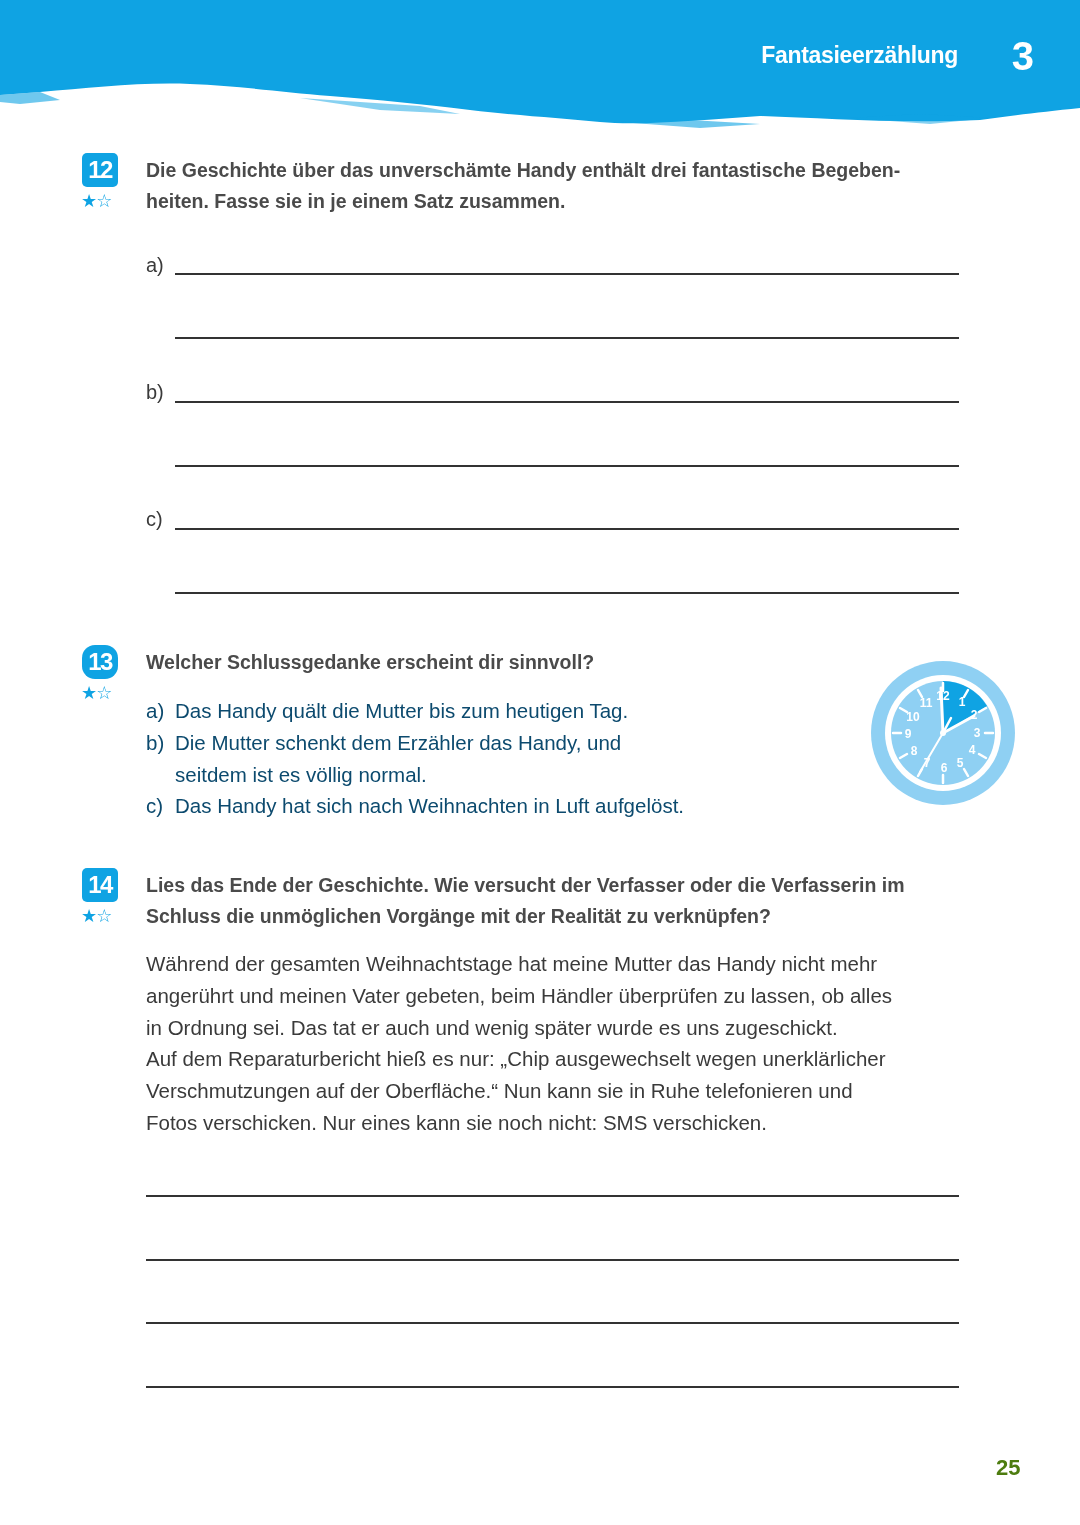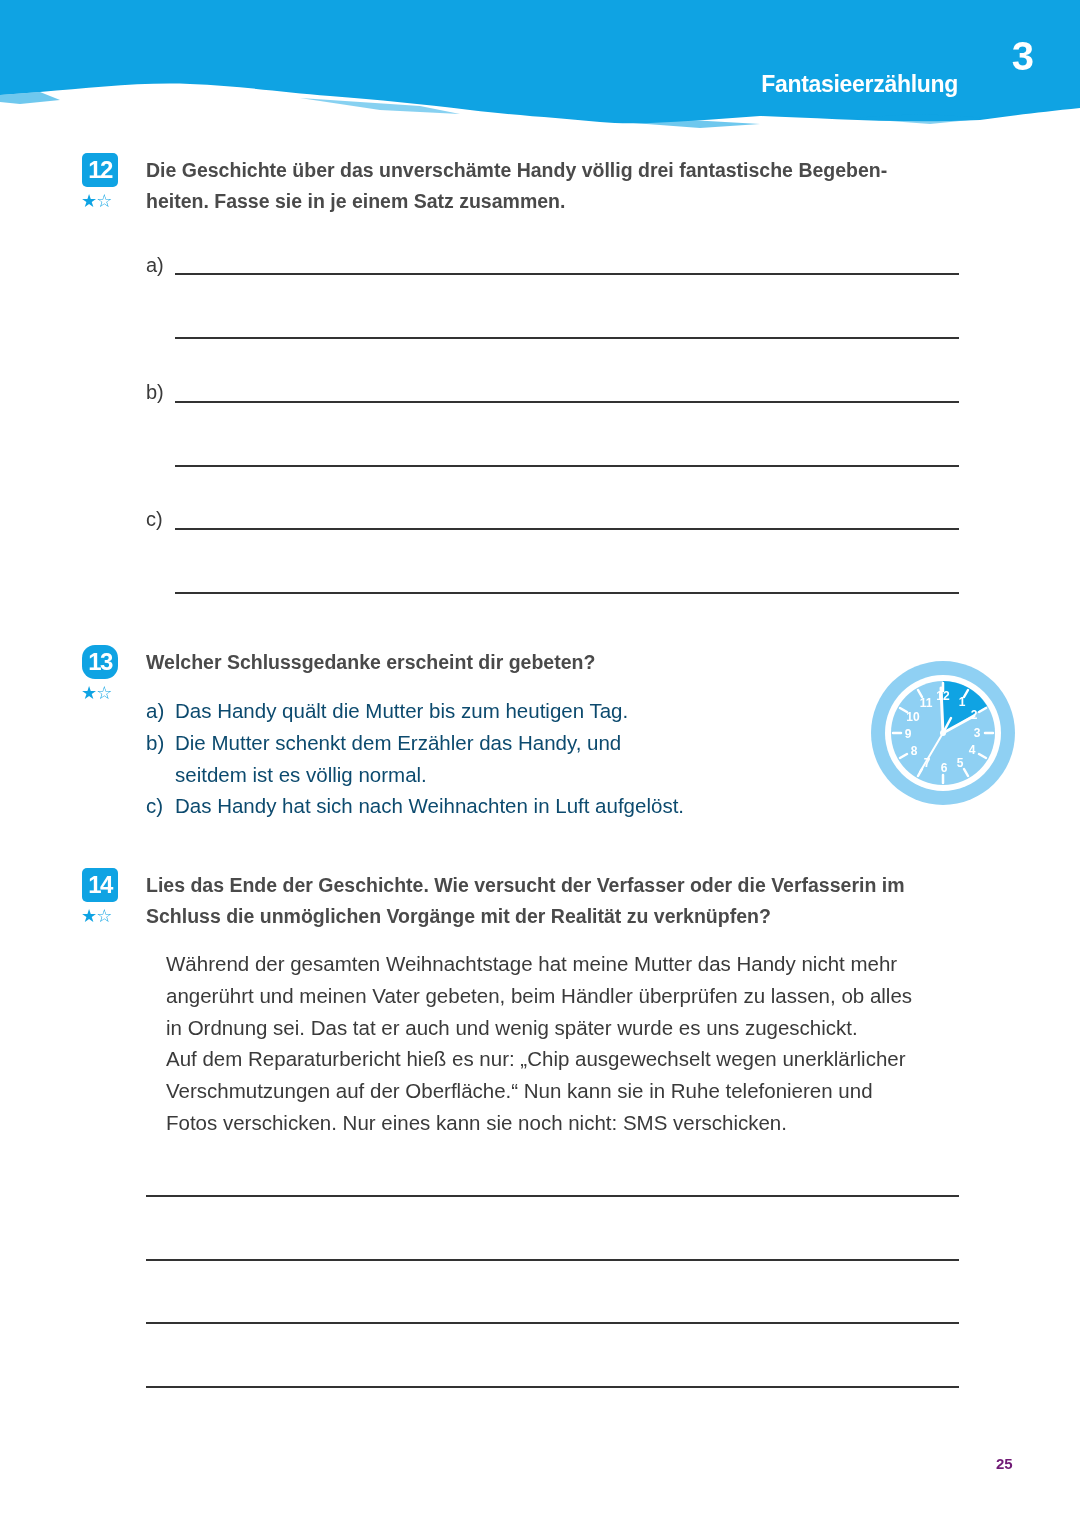--- a/index.html
+++ b/index.html
@@ -8,21 +8,20 @@
     background:#ffffff;
     font-family:"DejaVu Sans", "Liberation Sans", sans-serif;
     color:#3a3a3a;
   }
   .banner { position:absolute; left:0; top:0; width:1080px; height:135px; }
   .banner svg { position:absolute; left:0; top:0; }
   .chapter-title {
     position:absolute; right:122px; top:42px;
     color:#fff; font-weight:bold; font-size:23px; letter-spacing:-0.3px;
     font-family:"Liberation Sans", sans-serif;
-    margin-top:29px;
   }
   .chapter-num {
     position:absolute; right:46px; top:34px;
     color:#fff; font-weight:bold; font-size:40px;
     font-family:"Liberation Sans", sans-serif;
   }
   .task-badge {
     position:absolute; left:82px; width:36px; height:34px;
     background:#0fa3e3; border-radius:5px; color:#fff;
     font-weight:bold; font-size:24px; line-height:34px; text-align:center;
@@ -48,26 +47,25 @@
   .opt {
     position:absolute; left:146px; font-size:20.5px; line-height:32px; color:#0c4a6e;
     font-family:"Liberation Sans", sans-serif;
   }
   .opt .lbl { display:inline-block; width:29px; }
   .opt .cont { padding-left:29px; }
   .passage {
     position:absolute; left:146px; top:948px; width:830px;
     font-size:20.5px; line-height:31.8px; color:#3a3a3a;
     font-family:"Liberation Sans", sans-serif;
-    margin-left:20px;
   }
   .passage p { margin:0; }
   .page-num {
     position:absolute; left:996px; top:1455px;
-    font-weight:bold; font-size:15px; color:#701a75;
+    font-weight:bold; font-size:22px; color:#4d7c0f;
     font-family:"Liberation Sans", sans-serif;
   }
   .clock { position:absolute; left:870px; top:660px; }
 </style>
 </head>
 <body>
 
 <div class="banner">
   <svg width="1080" height="135" viewBox="0 0 1080 135">
     <path d="M0,0 L1080,0 L1080,108 C1040,112 1010,116 980,120 C900,124 820,118 760,116 C700,120 640,126 600,122 C560,118 520,116 470,110 C420,104 380,100 330,96 C280,92 240,86 190,84 C140,82 90,88 40,92 L0,95 Z" fill="#0fa3e3"></path>
@@ -77,41 +75,41 @@
     <path d="M850,118 L930,124 L990,118 L920,114 Z" fill="#0fa3e3" opacity="0.5"></path>
   </svg>
   <span class="chapter-title">Fantasieerzählung</span>
   <span class="chapter-num">3</span>
 </div>
 
 <div>
   <div class="task-badge" style="top:153px;">12</div>
   <div class="stars" style="top:192px;">★☆</div>
   <div class="task-q" style="top:155px;">
-    <div>Die Geschichte über das unverschämte Handy völlig drei fantastische Begeben-</div>
+    <div>Die Geschichte über das unverschämte Handy enthält drei fantastische Begeben-</div>
     <div>heiten. Fasse sie in je einem Satz zusammen.</div>
   </div>
 
   <span class="ans-label" style="top:254px;">a)</span>
   <div class="line" style="left:175px; top:273px; width:784px;"></div>
   <div class="line" style="left:175px; top:337px; width:784px;"></div>
 
   <span class="ans-label" style="top:381px;">b)</span>
   <div class="line" style="left:175px; top:401px; width:784px;"></div>
   <div class="line" style="left:175px; top:465px; width:784px;"></div>
 
   <span class="ans-label" style="top:508px;">c)</span>
   <div class="line" style="left:175px; top:528px; width:784px;"></div>
   <div class="line" style="left:175px; top:592px; width:784px;"></div>
 </div>
 
 <div>
   <div class="task-badge" style="top:645px;border-radius:13px;">13</div>
   <div class="stars" style="top:684px;">★☆</div>
-  <div class="task-q" style="top:647px;">Welcher Schlussgedanke erscheint dir gebeten?</div>
+  <div class="task-q" style="top:647px;">Welcher Schlussgedanke erscheint dir sinnvoll?</div>
 
   <div class="opt" style="top:695px;">
     <span class="lbl">a)</span><span>Das Handy quält die Mutter bis zum heutigen Tag.</span>
   </div>
   <div class="opt" style="top:727px;">
     <div><span class="lbl">b)</span><span>Die Mutter schenkt dem Erzähler das Handy, und</span></div>
     <div class="cont">seitdem ist es völlig normal.</div>
   </div>
   <div class="opt" style="top:790px;">
     <span class="lbl">c)</span><span>Das Handy hat sich nach Weihnachten in Luft aufgelöst.</span>

